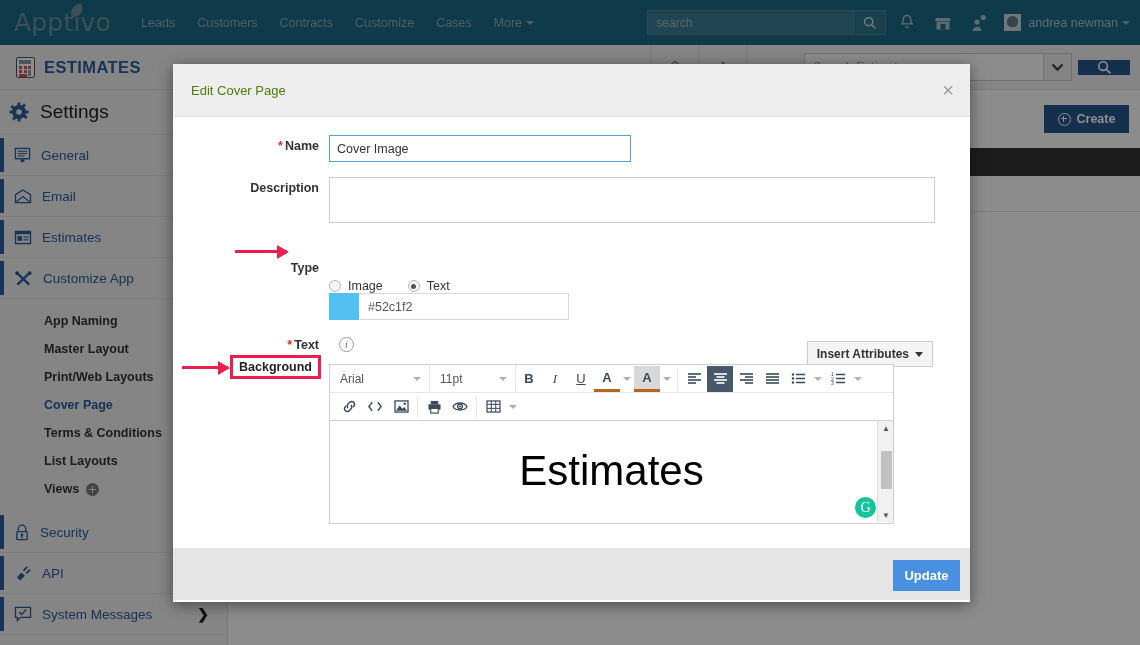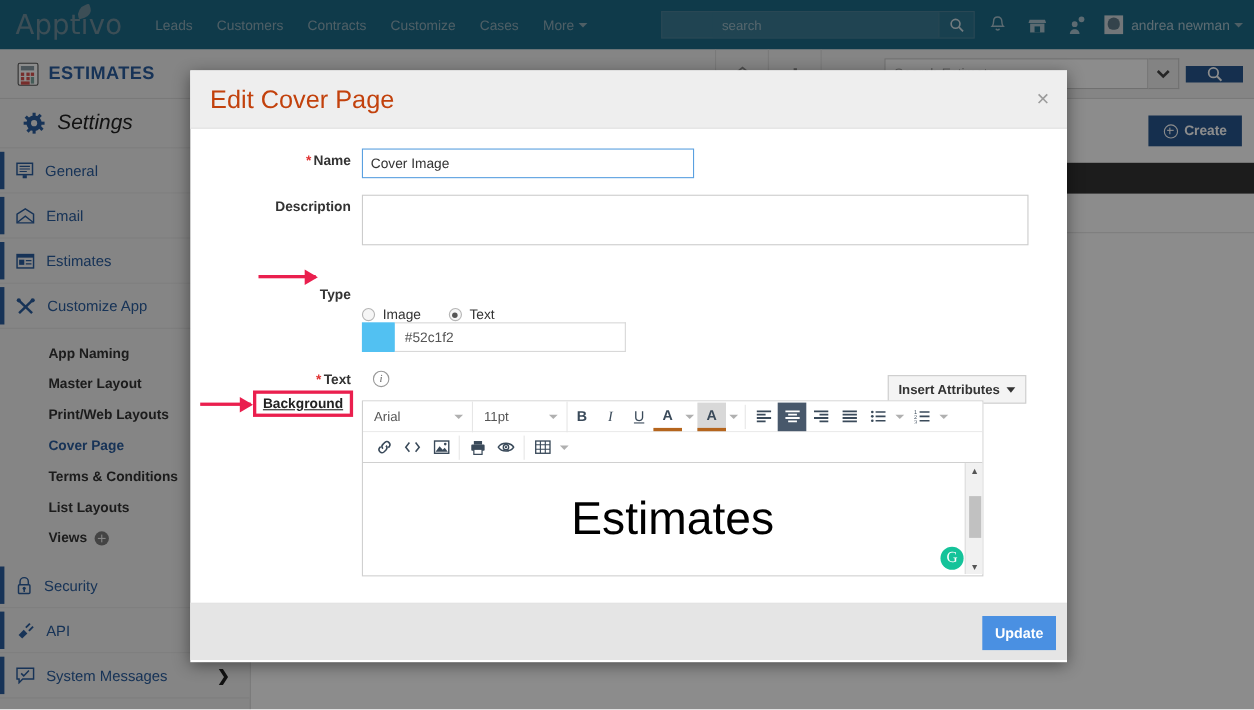--- a/index.html
+++ b/index.html
@@ -35,21 +35,21 @@
   .caret-d {
     display: inline-block; width: 0; height: 0; margin-left: 4px;
     border-left: 4px solid transparent; border-right: 4px solid transparent;
     border-top: 4px solid #8fadb9; vertical-align: middle;
   }
   .nav-right {
     position: absolute; right: 10px; top: 0; height: 45px;
     display: flex; align-items: center;
   }
   .searchbox {
-    display: flex; height: 25px; border: 1px solid #4b8299; background: #3b7d96; padding-left: 46px;
+    display: flex; height: 25px; border: 1px solid #4b8299; background: #3b7d96;
   }
   .searchbox input {
     width: 205px; border: 0; outline: 0; background: #3b7d96;
     color: #a9c4cf; font-size: 12px; padding: 0 8px;
     font-family: "Liberation Sans", sans-serif;
   }
   .searchbox input::placeholder { color: #9dbbc7; }
   .search-btn {
     width: 32px; background: #2d7590; display: flex;
     align-items: center; justify-content: center; cursor: pointer;
@@ -109,23 +109,22 @@
     width: 52px; margin-left: 6px; background: #27578f; display: flex;
     align-items: center; justify-content: center; cursor: pointer;
   }
 
   
   .sidebar {
     position: absolute; left: 0; top: 90px; width: 228px; height: 555px;
     background: #f2f2f2; border-right: 1px solid #ddd; overflow: hidden;
   }
   .settings-row {
-    display: flex; align-items: center; height: 45px; padding-left: 20px;
+    display: flex; align-items: center; height: 45px; padding-left: 8px;
     border-bottom: 1px solid #e0e0e0;
-    font-style: italic;
   }
   .settings-row span.t { font-size: 19px; color: #222; margin-left: 10px; }
   .side-item {
     display: flex; align-items: center; height: 41px; padding-left: 14px;
     border-bottom: 1px solid #e4e4e4; cursor: pointer; position: relative;
     background: #f2f2f2;
   }
   .side-item::before {
     content: ""; position: absolute; left: 0; top: 3px; bottom: 3px;
     width: 4px; background: #2a5d9e;
@@ -195,21 +194,21 @@
 
   
   .modal {
     position: absolute; left: 173px; top: 64px; width: 797px; height: 538px;
     background: #fff; box-shadow: 0 3px 14px rgba(0,0,0,.45);
   }
   .modal-hdr {
     height: 53px; background: #eeeeee; border-bottom: 1px solid #e0e0e0;
     display: flex; align-items: center; position: relative;
   }
-  .modal-title { margin-left: 18px; font-size: 23px; color: #c2410c; }
+  .modal-title { margin-left: 18px; font-size: 13px; color: #4d7c0f; }
   .modal-x {
     position: absolute; right: 16px; top: 16px; font-size: 20px;
     color: #9b9b9b; cursor: pointer; line-height: 1; font-weight: 300;
   }
   .modal-body { position: relative; height: 431px; }
   .modal-ftr {
     height: 52px; border-top: 1px solid #e3e3e3; position: relative;
     background: #e5e5e5;
   }
   .update-btn {
@@ -777,21 +776,21 @@
           <div class="vscroll">
             <div class="vs-arrow" style="top:0">▲</div>
             <div class="vs-thumb"></div>
             <div class="vs-arrow" style="bottom:0">▼</div>
           </div>
           <div class="gram">G</div>
         </div>
       </div>
 
       <div class="ann-arrow" style="left:62px; top:133px; width:52px;"></div>
-      <div class="ann-box" style="left:57px; top:238px;text-decoration:underline;">Background</div>
+      <div class="ann-box" style="left:57px; top:238px;">Background</div>
       <div class="ann-arrow" style="left:9px; top:249px; width:46px;"></div>
     </div>
 
     <div class="modal-ftr">
       <div class="update-btn">Update</div>
     </div>
   </div>
 </div>
 
 </body></html>

